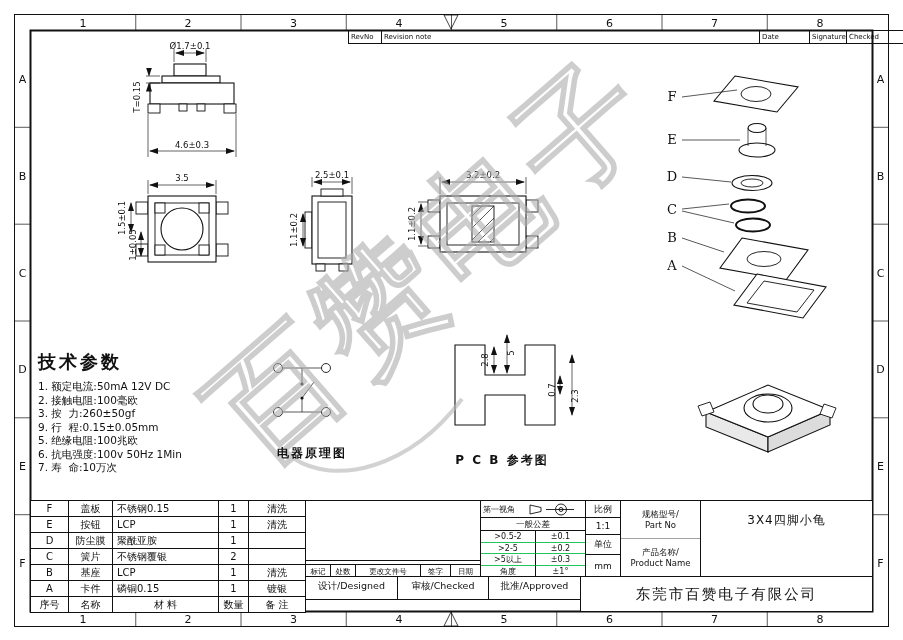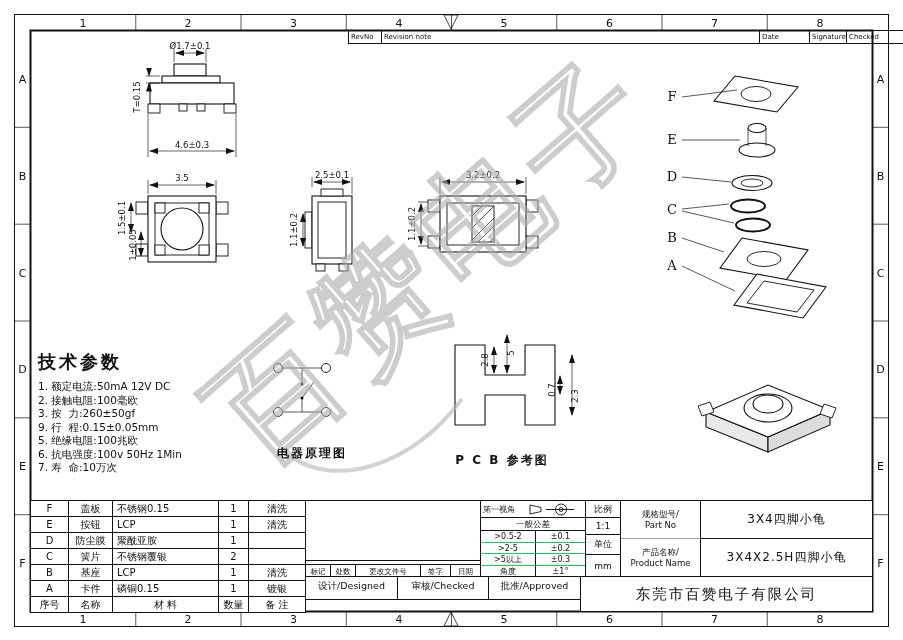--- a/index.html
+++ b/index.html
@@ -432,18 +432,17 @@
         <span>Part No</span>
       </div>
   <div>
         <span>产品名称/</span>
         <span>Product Name</span>
       </div>
 </div>
 
 <div class="blk" style="left:700px;top:500px;width:173px;height:77px" id="valcol">
   <div>3X4四脚小龟</div>
-  <div>3X4X2.5H四脚小龟</div>
 </div>
 
 <div class="blk" style="left:580px;top:576px;width:293px;height:36px" id="company">东莞市百赞电子有限公司</div>
 
 </div>
 
 </body></html>

